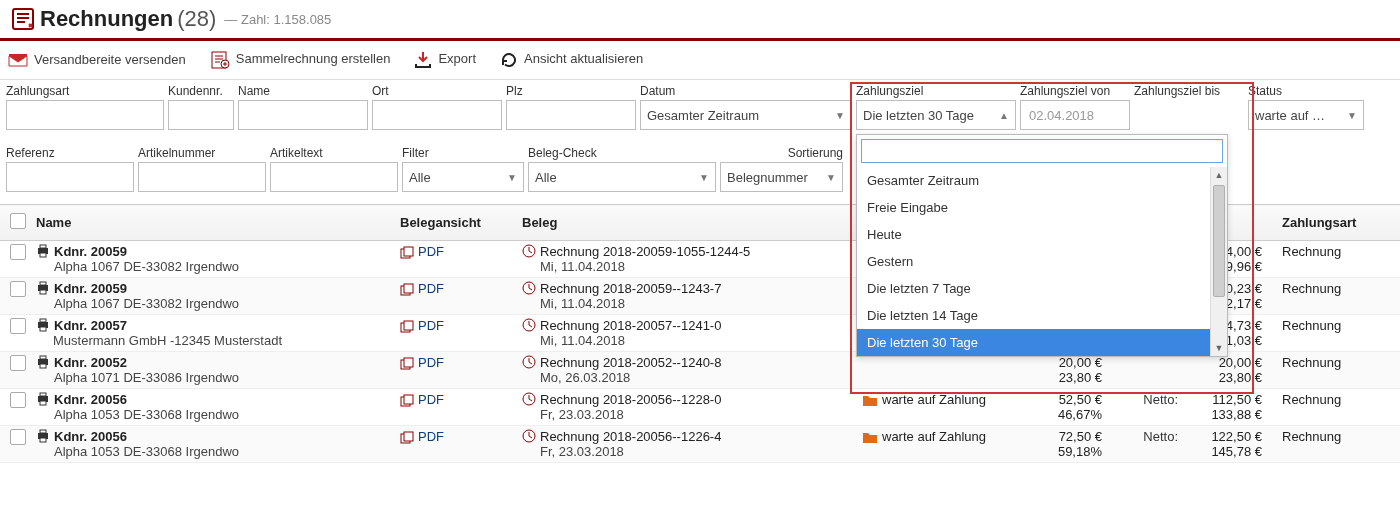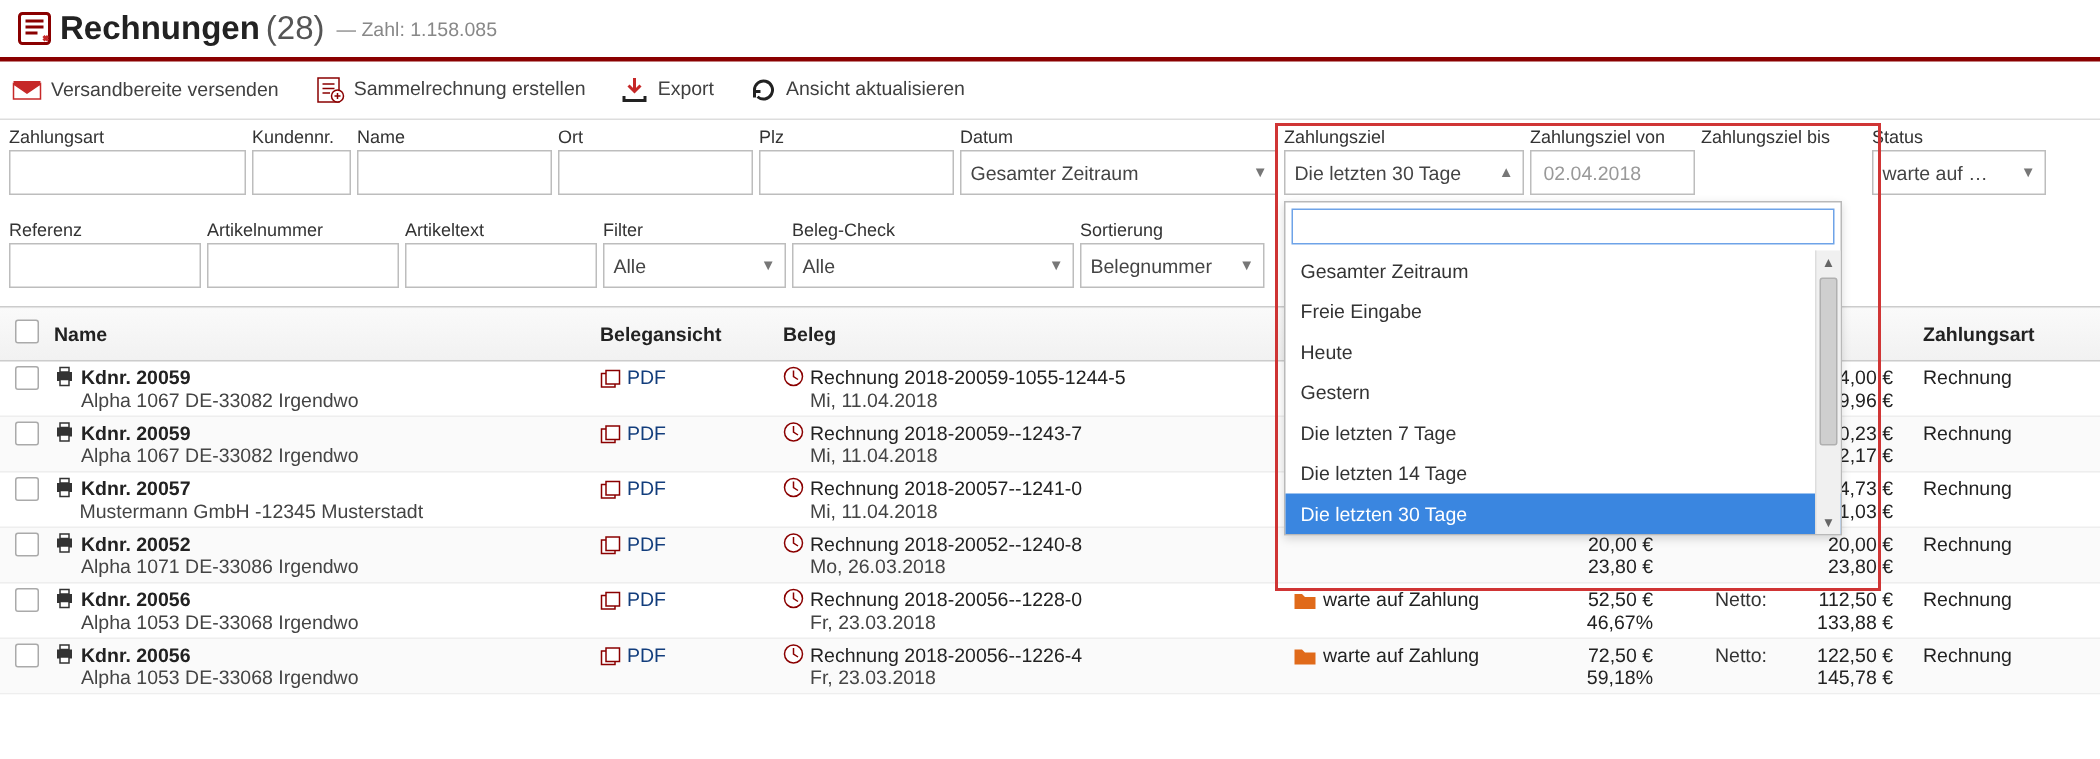--- a/index.html
+++ b/index.html
@@ -340,21 +340,21 @@
         <span class="caret">▼</span>
       </div>
     </div>
     <div class="filter" style="width: 188px;">
       <label>Beleg-Check</label>
       <div class="control select">
         <span class="val">Alle</span>
         <span class="caret">▼</span>
       </div>
     </div>
-    <div class="filter" style="width: 123px;">
+    <div class="filter" style="width: 123px; text-align: right;">
       <label>Sortierung</label>
       <div class="control select">
         <span class="val">Belegnummer</span>
         <span class="caret">▼</span>
       </div>
     </div>
   </div>
 
 <table class="table">
   <colgroup>

